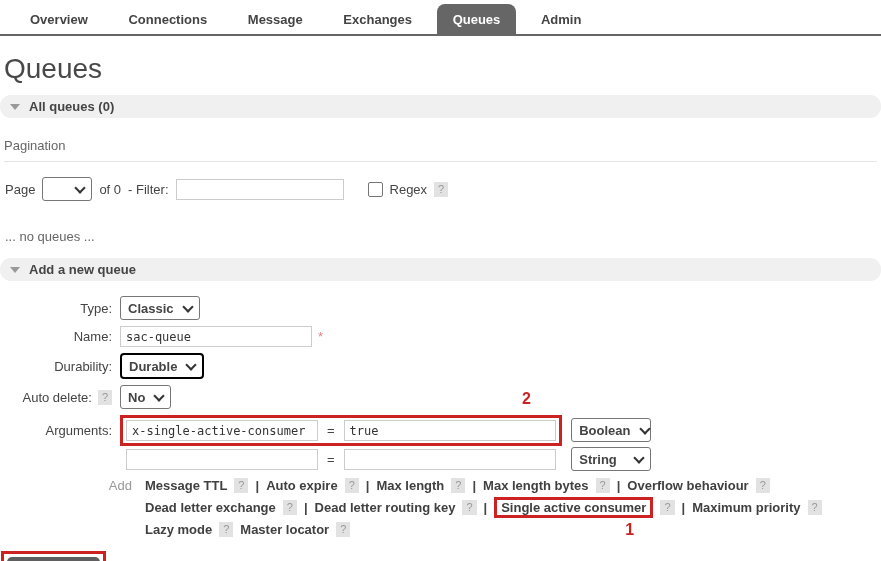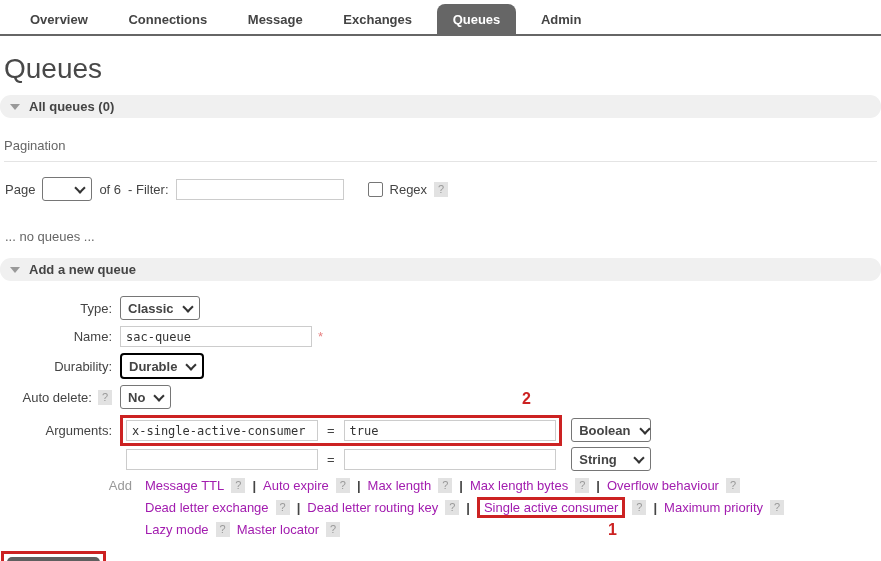--- a/index.html
+++ b/index.html
@@ -60,21 +60,21 @@
   .arg-row.hl { border-color:#cc2222; }
   .arg-key { width:192px; }
   .arg-val { width:212px; }
   .eq { color:#444; }
   .type-select { margin-left:6px; width:64px; justify-content:space-between;text-align:center; }
   
   .shortcut-area { margin-top:3px; }
   .shortcut-row { display:flex; align-items:flex-start; margin-bottom:4px; }
   .add-label { width:132px; flex-shrink:0; text-align:right; padding-right:7px; color:#999; }
   .sc-items { padding-left:6px; display:flex; align-items:center; flex-wrap:nowrap; gap:7px; }
-  .sc { font-weight:normal; color:#a21caf; cursor:pointer; white-space:nowrap; }
+  .sc { font-weight:bold; color:#404040; cursor:pointer; white-space:nowrap; }
   .sep { font-weight:bold; color:#444; }
   .sc-box { border:3px solid #cc2222; padding:0 4px; position:relative; display:inline-block; }
   
   .submit-wrap { display:inline-block; border:3px solid #cc2222; padding:3px; margin:10px 0 0 1px; vertical-align:middle; }
   .btn {
     background:#5f5f5f; color:#fff; font-weight:bold; font-size:13px; border:none;
     border-radius:5px; padding:8px 13px; cursor:pointer; font-family:"Liberation Sans", sans-serif;
   }
   
   .ann { color:#cc2222; font-weight:bold; font-size:16px; }
@@ -102,21 +102,21 @@
 </div>
 
 <div class="pagination-label">Pagination</div>
 
 <div class="page-row">
   <span>Page</span>
   <span class="fake-select">
     <span class="page-select"></span>
       <i class="chev"></i>
   </span>
-  <span>of 6</span>
+  <span>of 0</span>
   <span>- Filter:</span>
   <input class="text-input" style="width: 168px;" value="">
   <span style="width:10px"></span>
   <span class="checkbox"></span>
   <span>Regex</span>
   <span class="help">?</span>
 </div>
 
 <div class="no-queues">... no queues ...</div>
 

